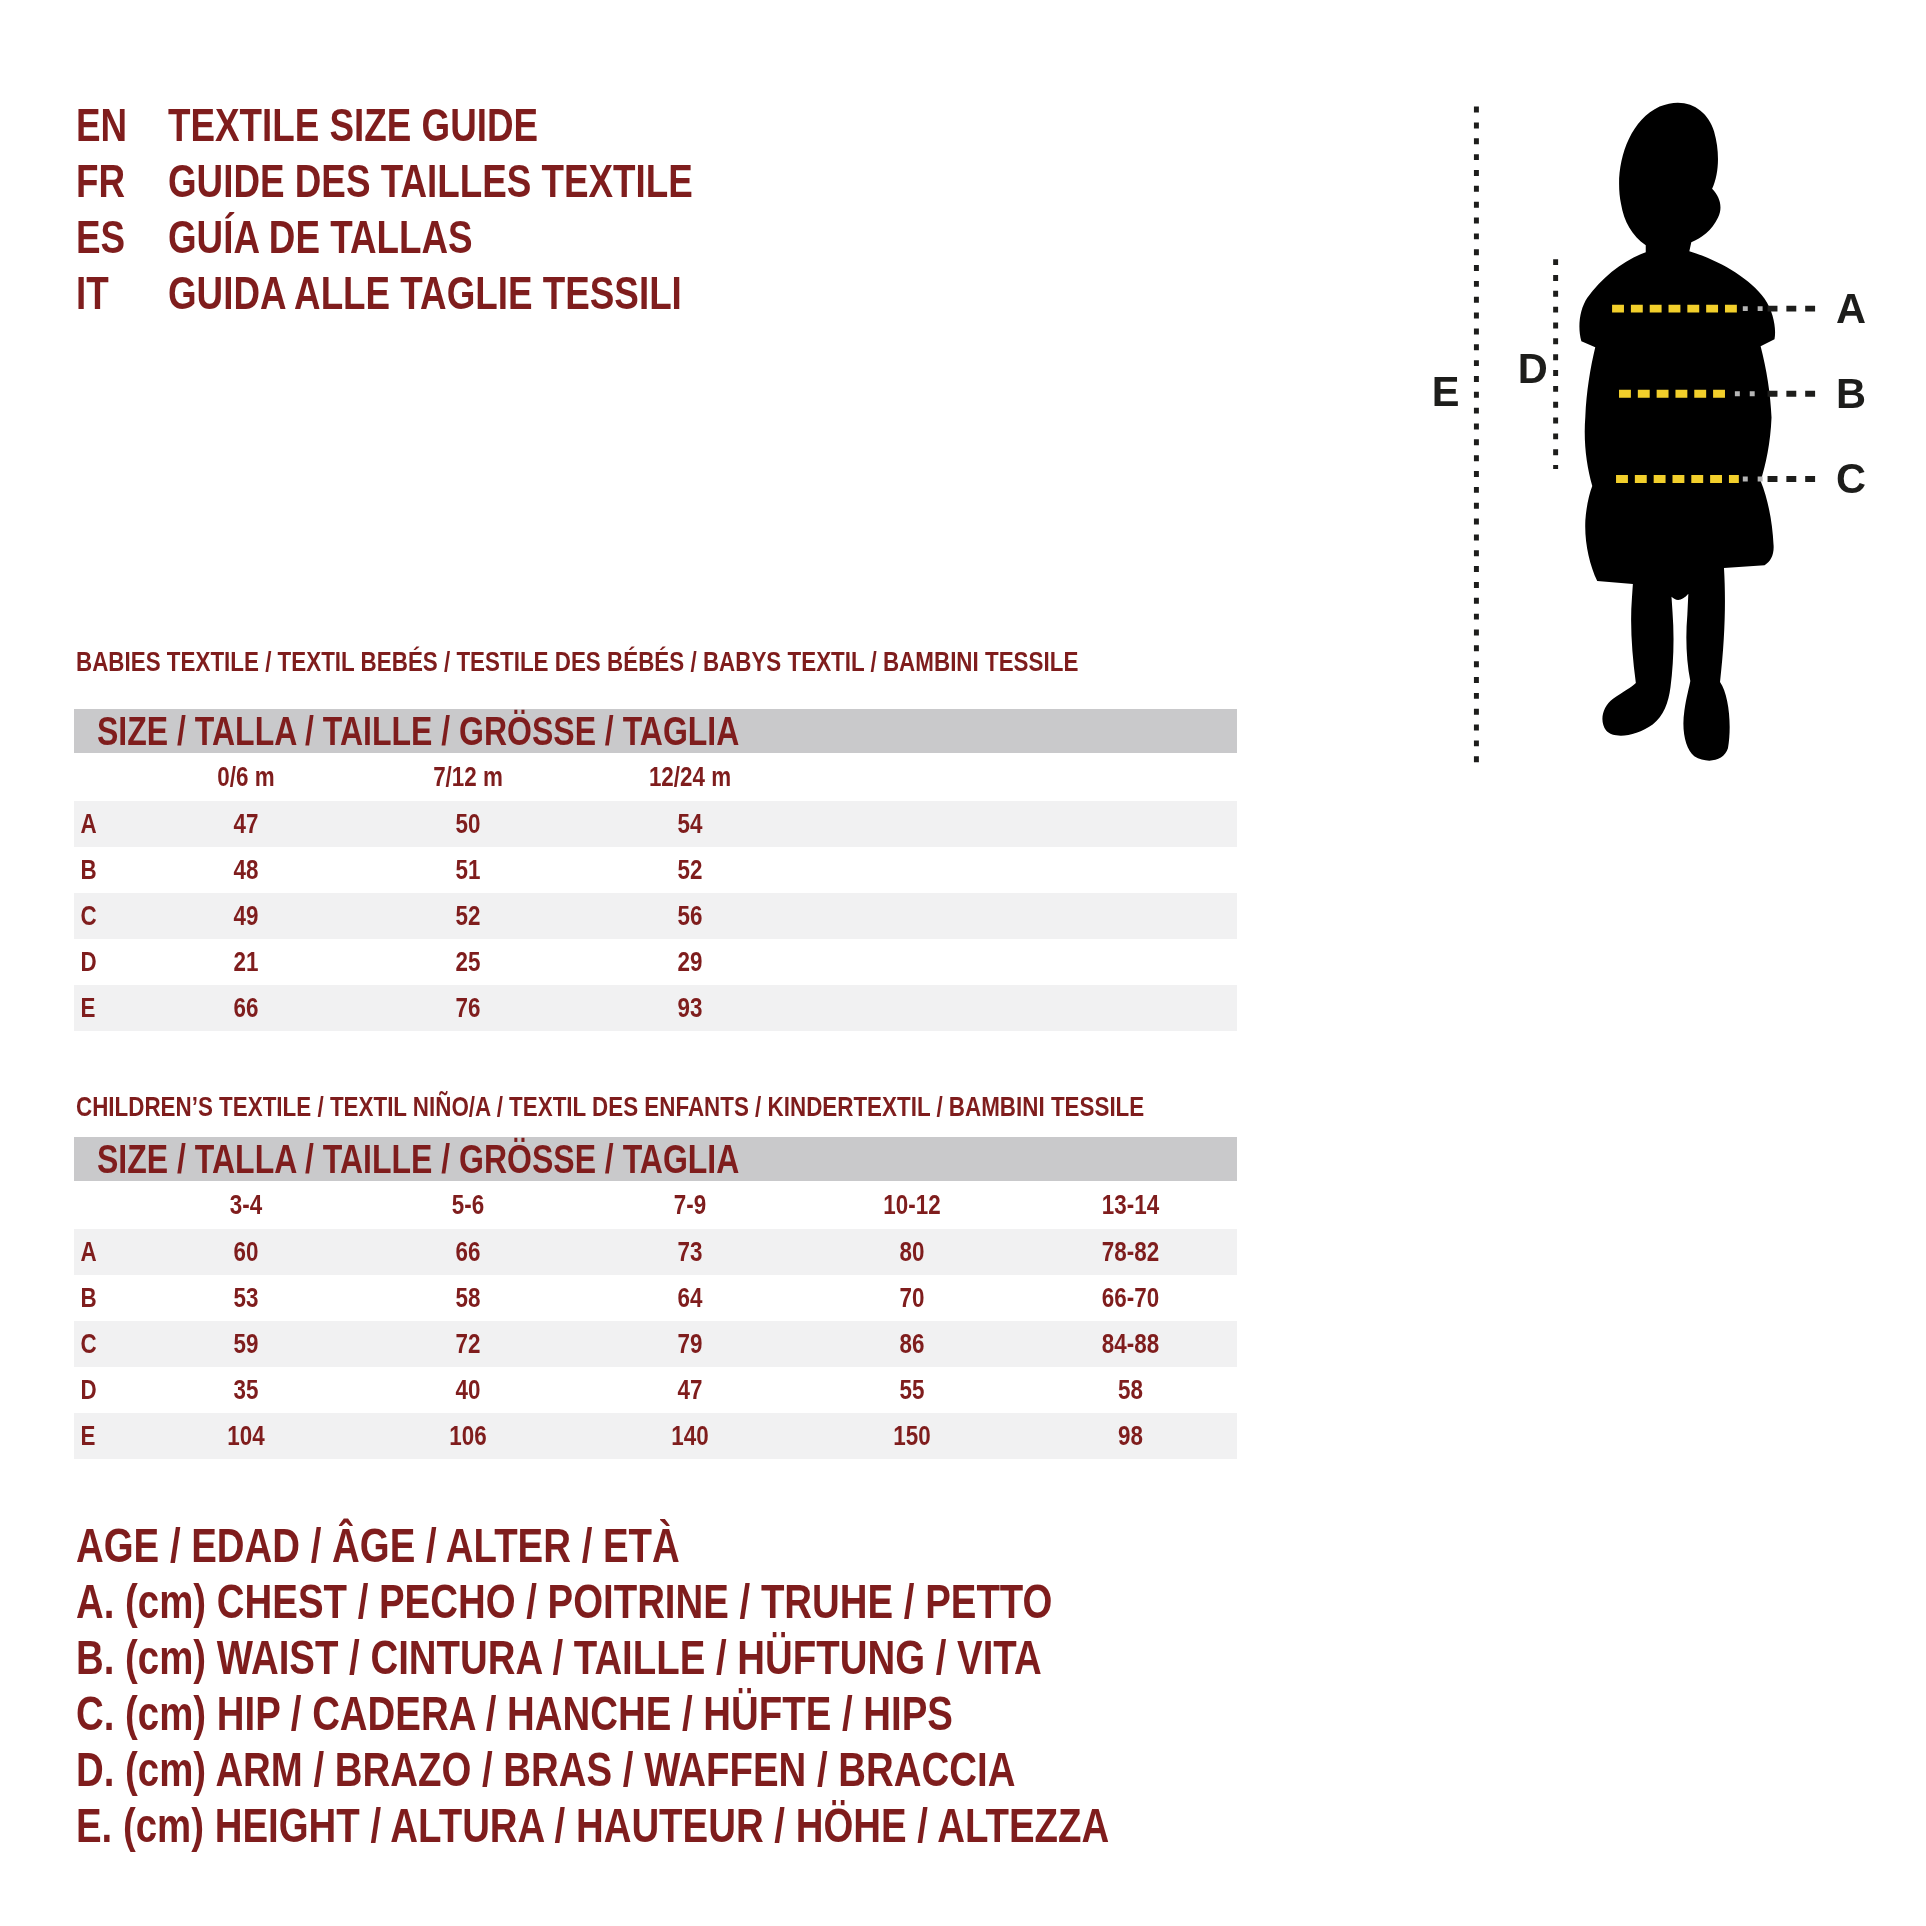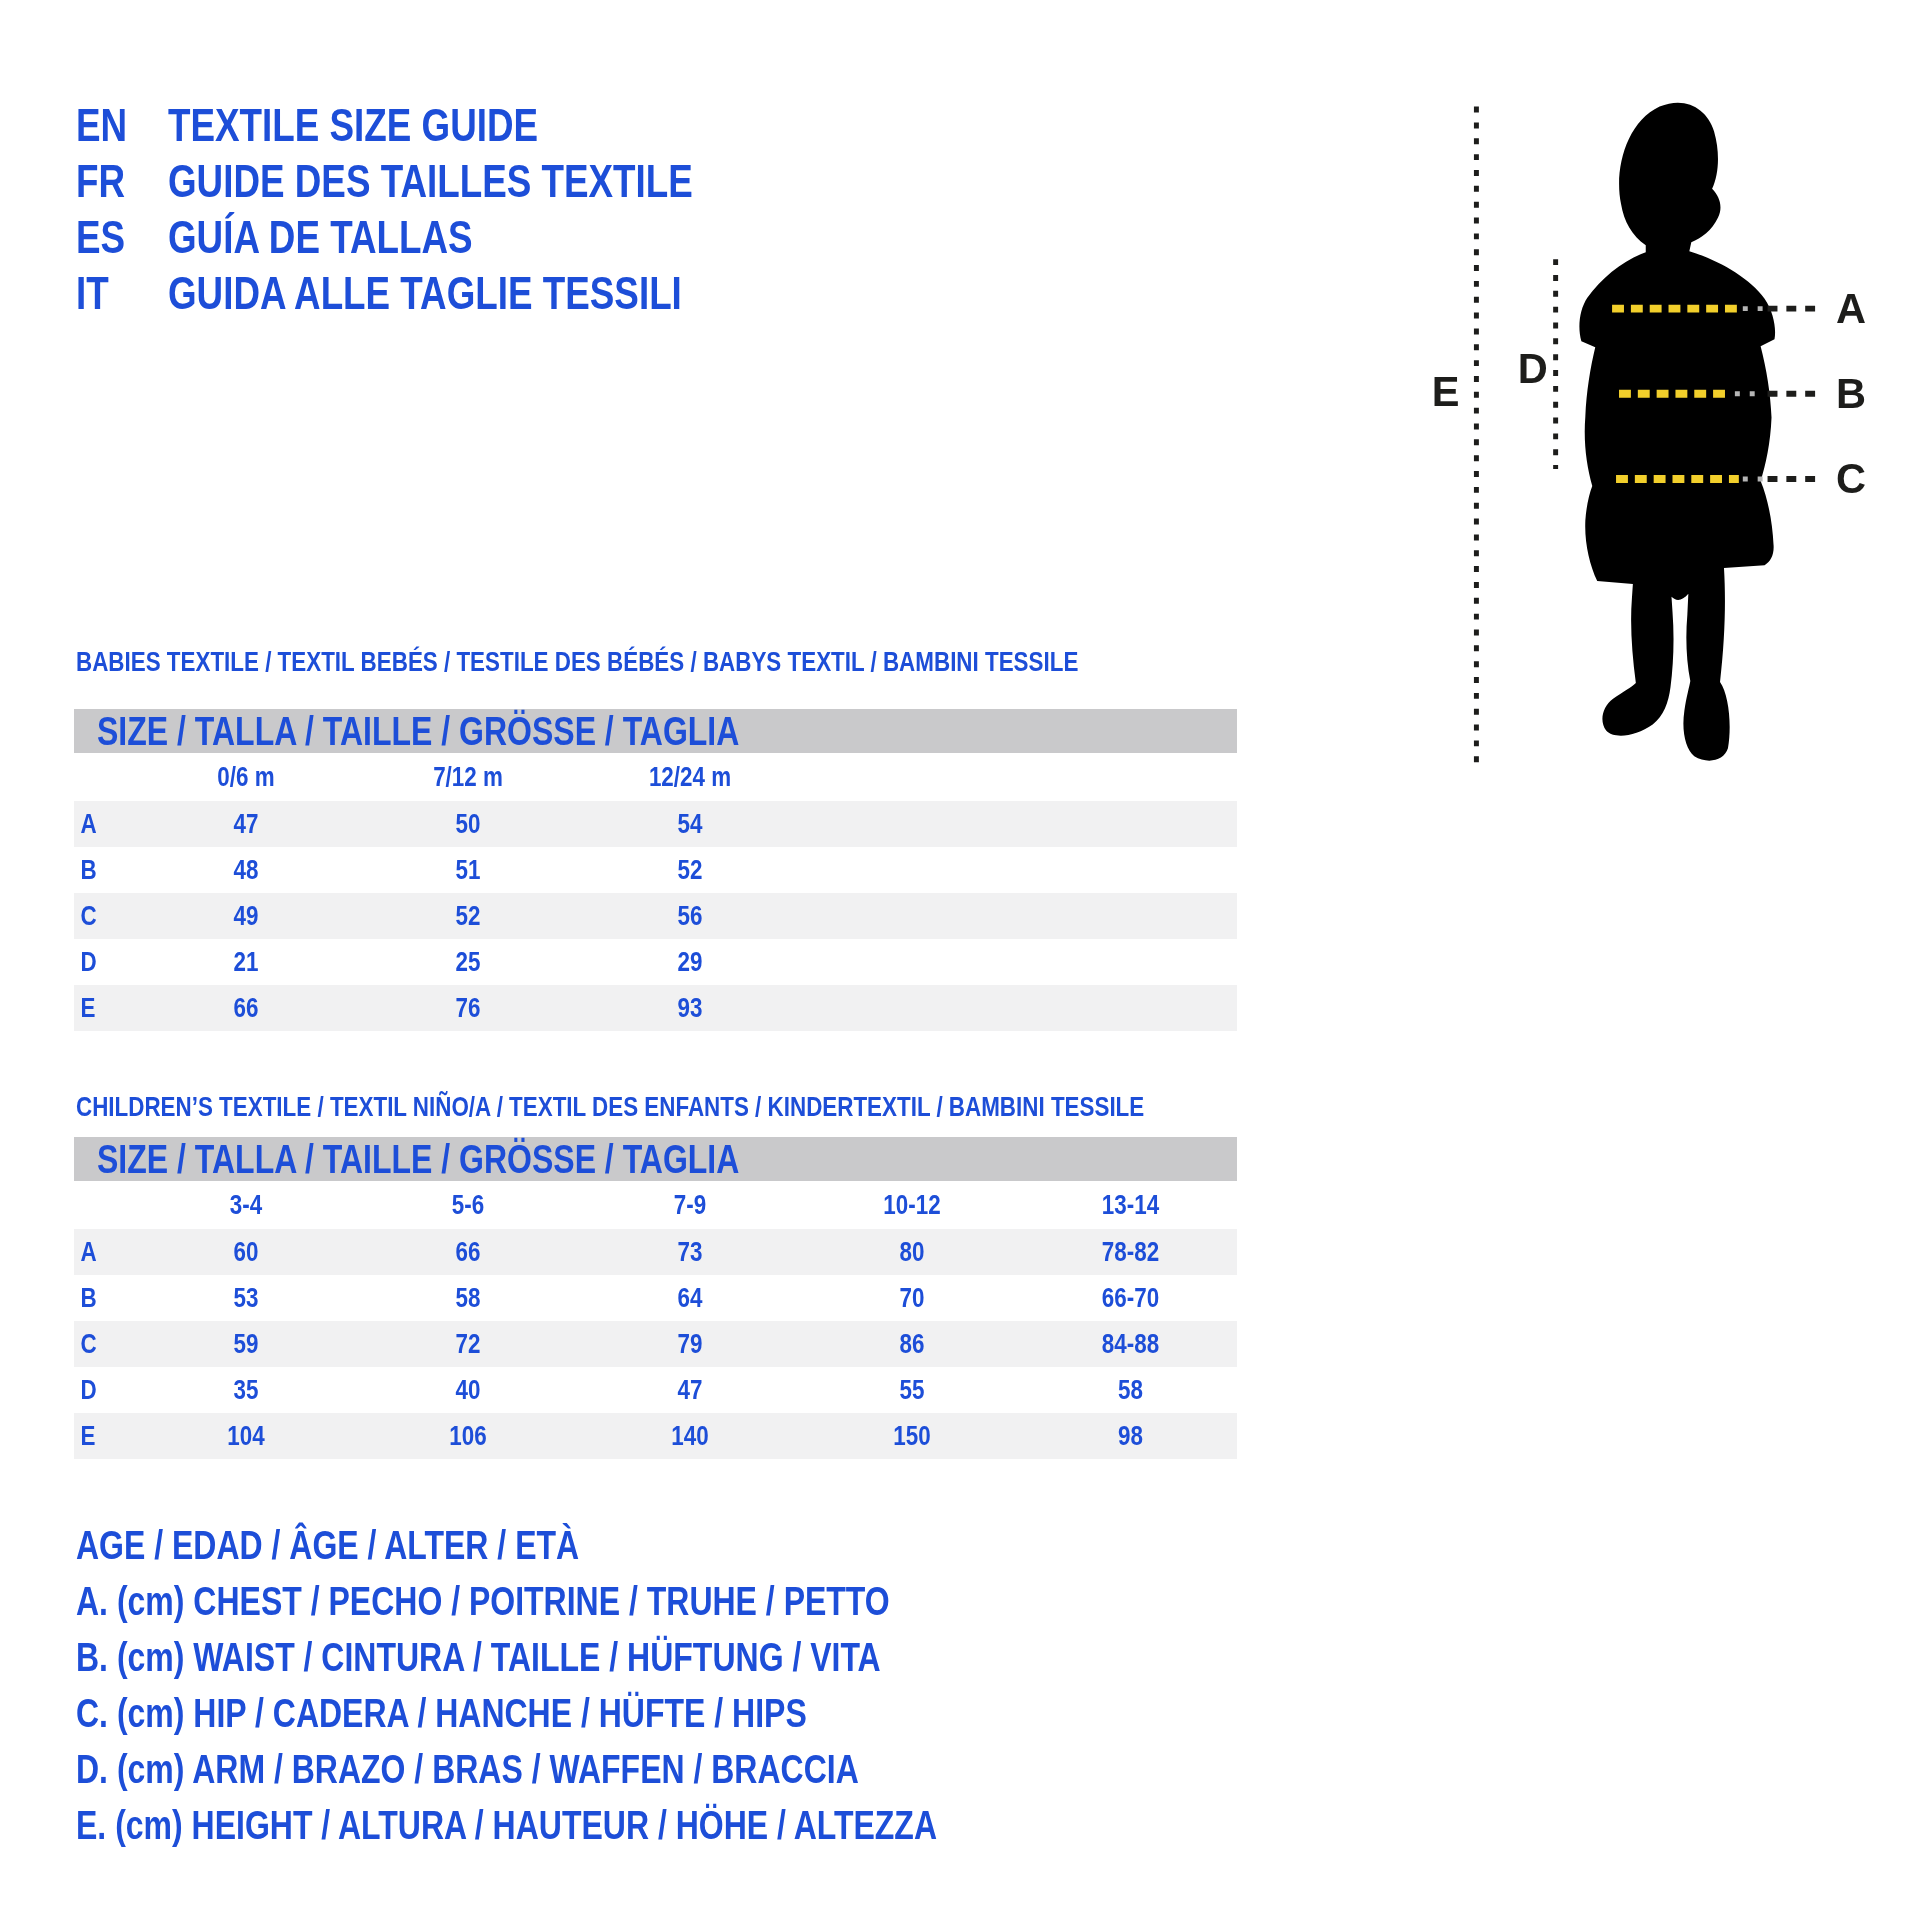--- a/index.html
+++ b/index.html
@@ -1,18 +1,18 @@
 <!DOCTYPE html>
 <html><head>
 <meta charset="utf-8">
 <style>
   html,body{margin:0;padding:0;background:#fff;}
   .page{
     position:relative;width:1927px;height:1927px;background:#fff;
-    font-family:"Liberation Sans",sans-serif;color:#1d4ed8;overflow:hidden;
+    font-family:"Liberation Sans",sans-serif;color:#7f1d1d;overflow:hidden;
   }
   .cx{display:inline-block;transform:scaleX(0.8);transform-origin:0 50%;white-space:nowrap;}
 
   
   .lang-list{position:absolute;left:76px;top:97px;}
   .lang-row{display:flex;align-items:center;height:56px;font-size:46px;font-weight:700;}
   .lang-row .code{width:92px;flex:none;display:inline-block;transform:scaleX(0.8);transform-origin:0 50%;}
   .lang-row .ltitle{display:inline-block;transform:scaleX(0.8);transform-origin:0 50%;white-space:nowrap;}
 
   
@@ -26,21 +26,21 @@
   .size-table.children{top:1137px;}
   .bar{height:44px;background:#c9c9cb;display:flex;align-items:center;padding-left:23px;font-size:40px;font-weight:700;}
   .trow{display:grid;grid-template-columns:61px 222px 222px 222px 222px 215px;height:46px;align-items:center;font-size:28px;font-weight:700;}
   .trow.colhead{height:48px;}
   .trow .cell{text-align:center;transform:scaleX(0.8);transform-origin:50% 50%;white-space:nowrap;}
   .trow .lbl{text-align:left;padding-left:8px;transform-origin:0 50%;}
   .trow.stripe{background:#f1f1f2;}
 
   
   .legend{position:absolute;left:76px;top:1517px;}
-  .legend-line{height:56px;display:flex;align-items:center;font-size:40px;font-weight:700;white-space:nowrap;}
+  .legend-line{height:56px;display:flex;align-items:center;font-size:48px;font-weight:700;white-space:nowrap;}
 
   
   .figure{position:absolute;left:1416px;top:59px;width:511px;height:733px;}
   .figure text{font-family:"Liberation Sans",sans-serif;font-weight:700;font-size:42px;fill:#1d1d1b;}
   .sil{fill:#000;}
   .dotv{stroke:#1d1d1b;stroke-width:5;stroke-dasharray:6 10;fill:none;}
   .dashb{stroke:#1d1d1b;stroke-width:6;stroke-dasharray:10 9;fill:none;}
   .dashy{stroke:#f2cf2b;stroke-width:8;stroke-dasharray:12 7;fill:none;}
   .dashg{stroke:#b5b5b5;stroke-width:5;stroke-dasharray:5 10;fill:none;}
 </style>

